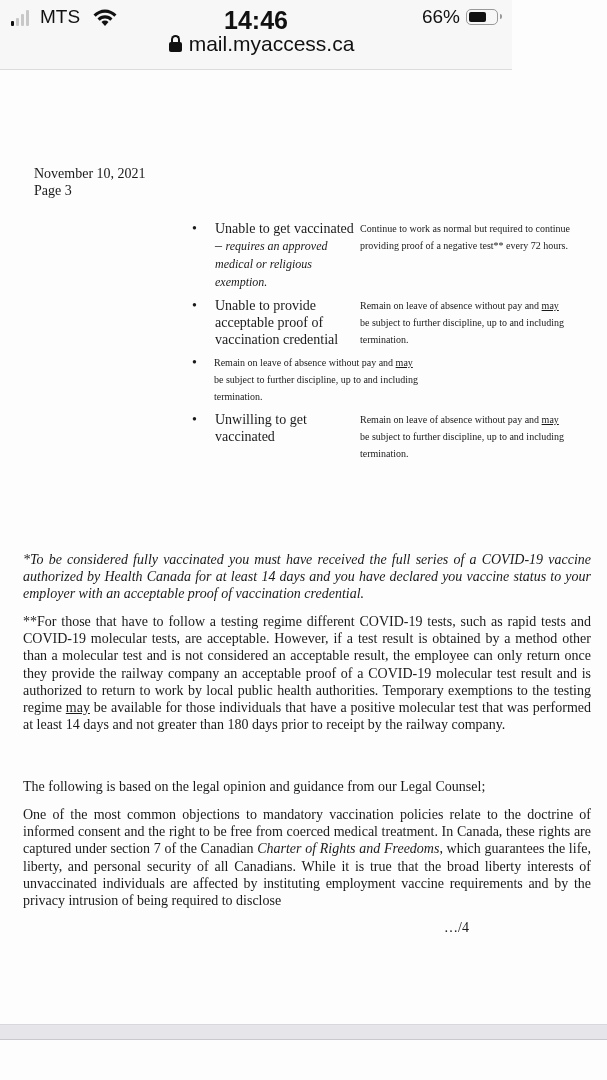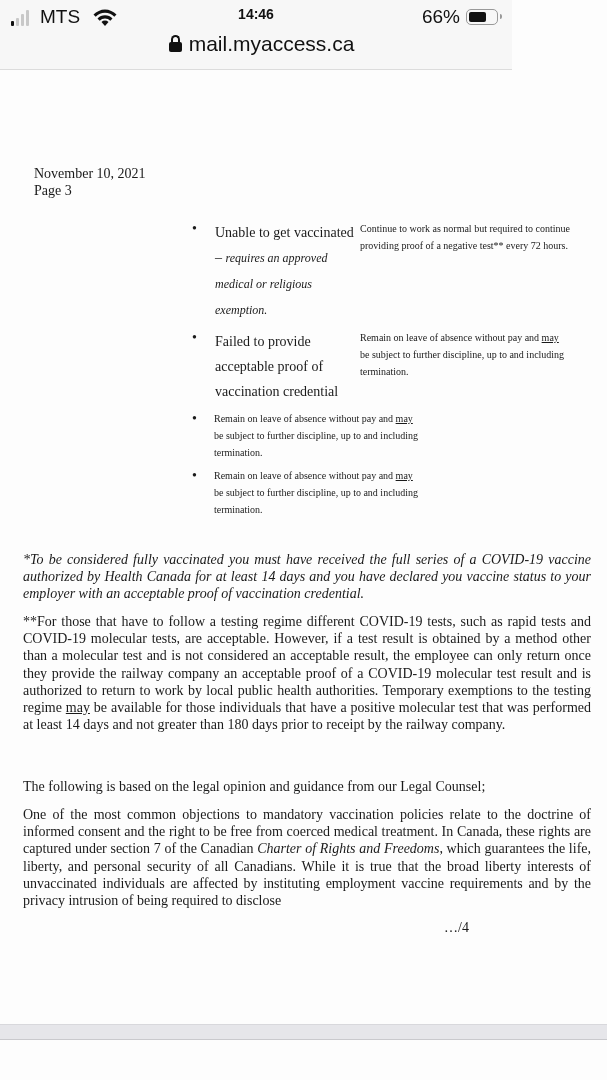--- a/index.html
+++ b/index.html
@@ -12,38 +12,38 @@
       font-family: "Liberation Sans", sans-serif;
     }
     .signal { position: absolute; left: 11px; top: 10px; display: flex; align-items: flex-end; gap: 2px; height: 16px; }
     .signal span { display: block; width: 3px; border-radius: 1px; background: #c8c8c8; }
     .signal span:nth-child(1) { height: 5px; background: #111; }
     .signal span:nth-child(2) { height: 8px; }
     .signal span:nth-child(3) { height: 12px; }
     .signal span:nth-child(4) { height: 16px; }
     .carrier { position: absolute; left: 40px; top: 6px; font-size: 19px; color: #111; }
     .wifi { position: absolute; left: 92px; top: 7px; width: 26px; height: 20px; }
-    .time { position: absolute; left: 0; right: 0; top: 6px; text-align: center; font-size: 14px; font-weight: bold; color: #111; }
+    .time { position: absolute; left: 0; right: 0; top: 6px; text-align: center; font-size: 25px; font-weight: bold; color: #111; }
     .battery-pct { position: absolute; right: 52px; top: 6px; font-size: 19px; color: #111; }
     .battery { position: absolute; right: 14px; top: 9px; width: 32px; height: 16px; border: 1.5px solid #999; border-radius: 5px; }
     .battery .fill { position: absolute; left: 2px; top: 2px; bottom: 2px; width: 17px; background: #111; border-radius: 2px; }
     .battery .nub { position: absolute; right: -5px; top: 4px; width: 2px; height: 5px; background: #999; border-radius: 0 2px 2px 0; }
     .url-row { position: absolute; left: 0; right: 0; top: 32px; text-align: center; font-size: 21px; color: #111; margin-left: 11px; }
     .lock { display: inline-block; position: relative; width: 13px; height: 17px; margin-right: 7px; vertical-align: -1px; }
     .lock .shackle { position: absolute; left: 2px; top: 0; width: 9px; height: 9px; border: 2px solid #111; border-bottom: none; border-radius: 5px 5px 0 0; }
     .lock .body { position: absolute; left: 0; top: 7px; width: 13px; height: 10px; background: #111; border-radius: 2px; }
 
     .doc { position: absolute; left: 0; top: 71px; width: 485px; height: 952px; }
     .date { position: absolute; left: 34px; top: 94px; font-size: 14px; line-height: 17px; }
     .page-no { position: absolute; left: 34px; top: 111px; font-size: 14px; line-height: 17px; }
 
     .rows { position: absolute; left: 190px; top: 149px; width: 400px; }
     .row { position: relative; display: flex; margin-bottom: 6px; }
     .row .bullet { width: 24px; font-size: 14px; line-height: 17px; padding-left: 2px; }
-    .row .cond { width: 146px; font-size: 14px; line-height: 25px; padding-left: 1px; }
+    .row .cond { width: 146px; font-size: 14px; line-height: 17px; padding-left: 1px; }
     .row .cond em { font-size: 12px; }
     .row .outcome { width: 210px; font-size: 10px; line-height: 17px; }
     .u { text-decoration: underline; }
 
     .para { position: absolute; left: 23px; width: 568px; font-size: 14px; line-height: 17.2px; text-align: justify; }
     .fn1 { top: 480px; font-style: italic; }
     .fn2 { top: 542px; }
     .following { top: 687px; margin-top: 20px; }
     .body-para { top: 735px; }
     .cont { position: absolute; right: 16px; top: 849px; font-size: 14px; }
@@ -83,29 +83,30 @@
   <div class="page-no">Page 3</div>
 
   <div class="rows">
     <div class="row">
       <div class="bullet">•</div>
       <div class="cond"><span>Unable to get vaccinated</span><span> – </span><em>requires an approved medical or religious exemption.</em></div>
       <div class="outcome">Continue to work as normal but required to continue providing proof of a negative test** every 72 hours.</div>
     </div>
     <div class="row">
       <div class="bullet">•</div>
-      <div class="cond">Failed to provide acceptable proof of vaccination credential</div>
+      <div class="cond">Unable to provide acceptable proof of vaccination credential</div>
       <div class="outcome"><span>Remain on leave of absence without pay and </span><span class="u">may</span><span> be subject to further discipline, up to and including termination.</span></div>
     </div>
     <div class="row">
       <div class="bullet">•</div>
       <div class="outcome"><span>Remain on leave of absence without pay and </span><span class="u">may</span><span> be subject to further discipline, up to and including termination.</span></div>
     </div>
     <div class="row">
       <div class="bullet">•</div>
+      <div class="cond">Unwilling to get vaccinated</div>
       <div class="outcome"><span>Remain on leave of absence without pay and </span><span class="u">may</span><span> be subject to further discipline, up to and including termination.</span></div>
     </div>
   </div>
 
   <p class="para fn1">*To be considered fully vaccinated you must have received the full series of a COVID-19 vaccine authorized by Health Canada for at least 14 days and you have declared you vaccine status to your employer with an acceptable proof of vaccination credential.</p>
   <p class="para fn2"><span>**For those that have to follow a testing regime different COVID-19 tests, such as rapid tests and COVID-19 molecular tests, are acceptable. However, if a test result is obtained by a method other than a molecular test and is not considered an acceptable result, the employee can only return once they provide the railway company an acceptable proof of a COVID-19 molecular test result and is authorized to return to work by local public health authorities. Temporary exemptions to the testing regime </span><span class="u">may</span><span> be available for those individuals that have a positive molecular test that was performed at least 14 days and not greater than 180 days prior to receipt by the railway company.</span></p>
   <p class="para following">The following is based on the legal opinion and guidance from our Legal Counsel;</p>
   <p class="para body-para"><span>One of the most common objections to mandatory vaccination policies relate to the doctrine of informed consent and the right to be free from coerced medical treatment. In Canada, these rights are captured under section 7 of the Canadian </span><em>Charter of Rights and Freedoms</em><span>, which guarantees the life, liberty, and personal security of all Canadians. While it is true that the broad liberty interests of unvaccinated individuals are affected by instituting employment vaccine requirements and by the privacy intrusion of being required to disclose</span></p>
   <div class="cont">…/4</div>
 </div>

